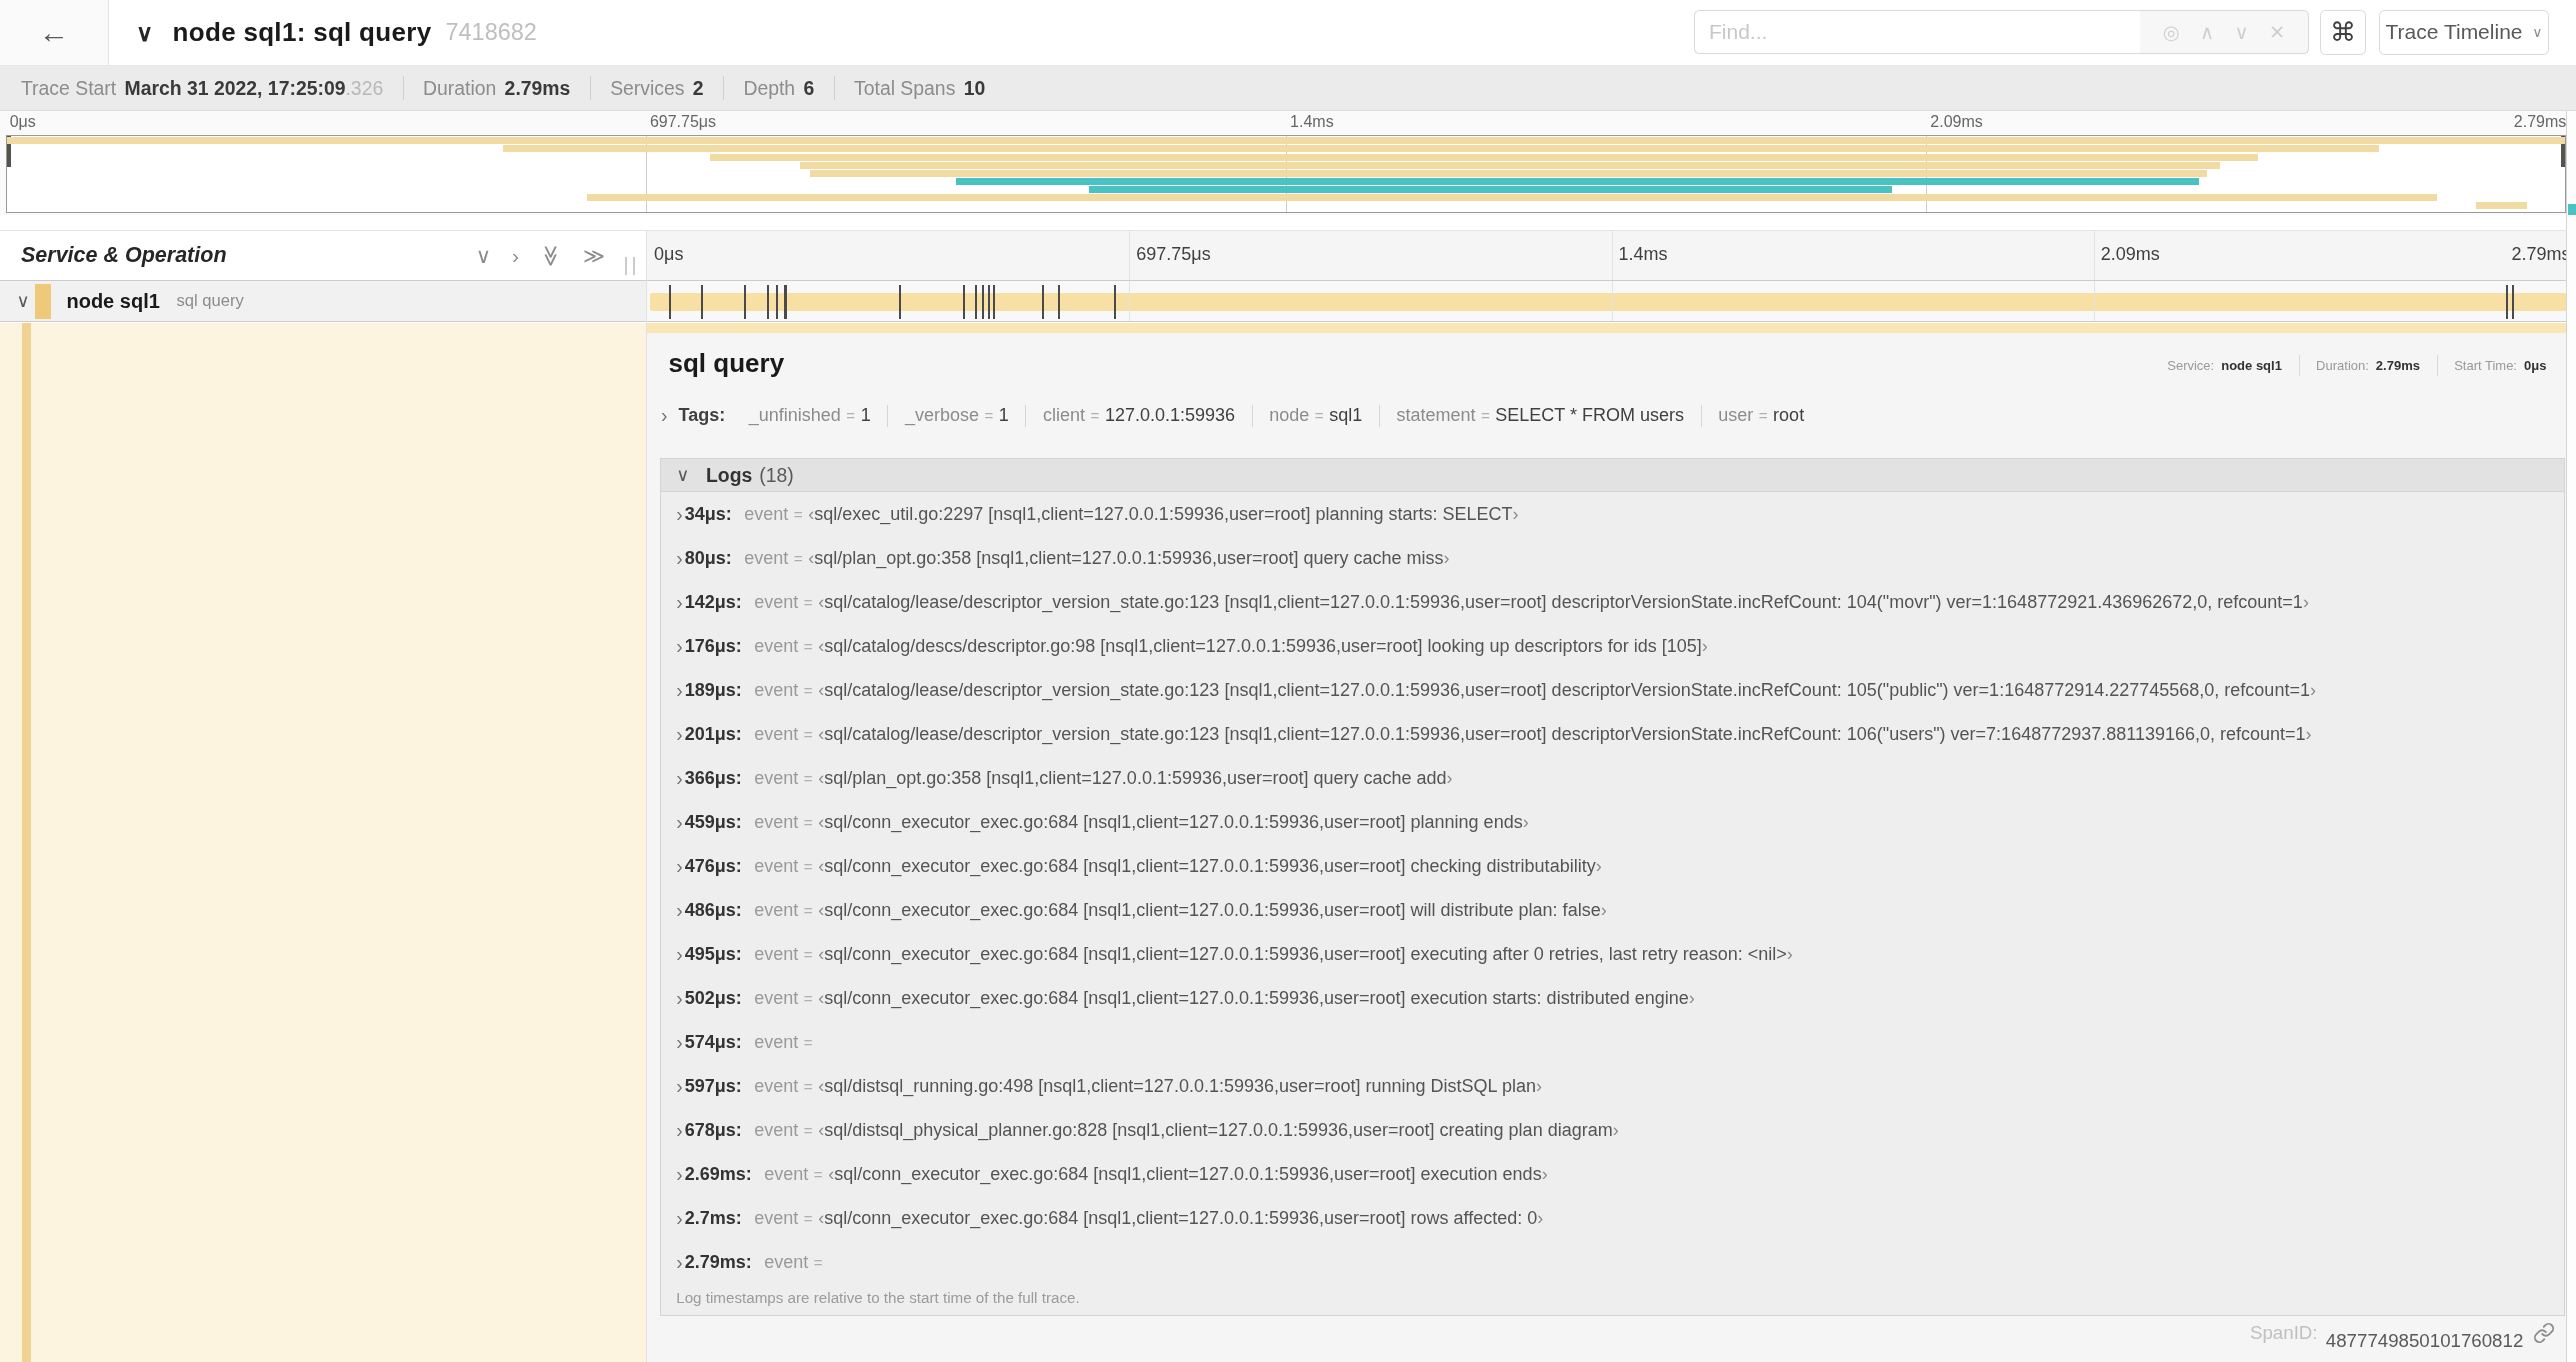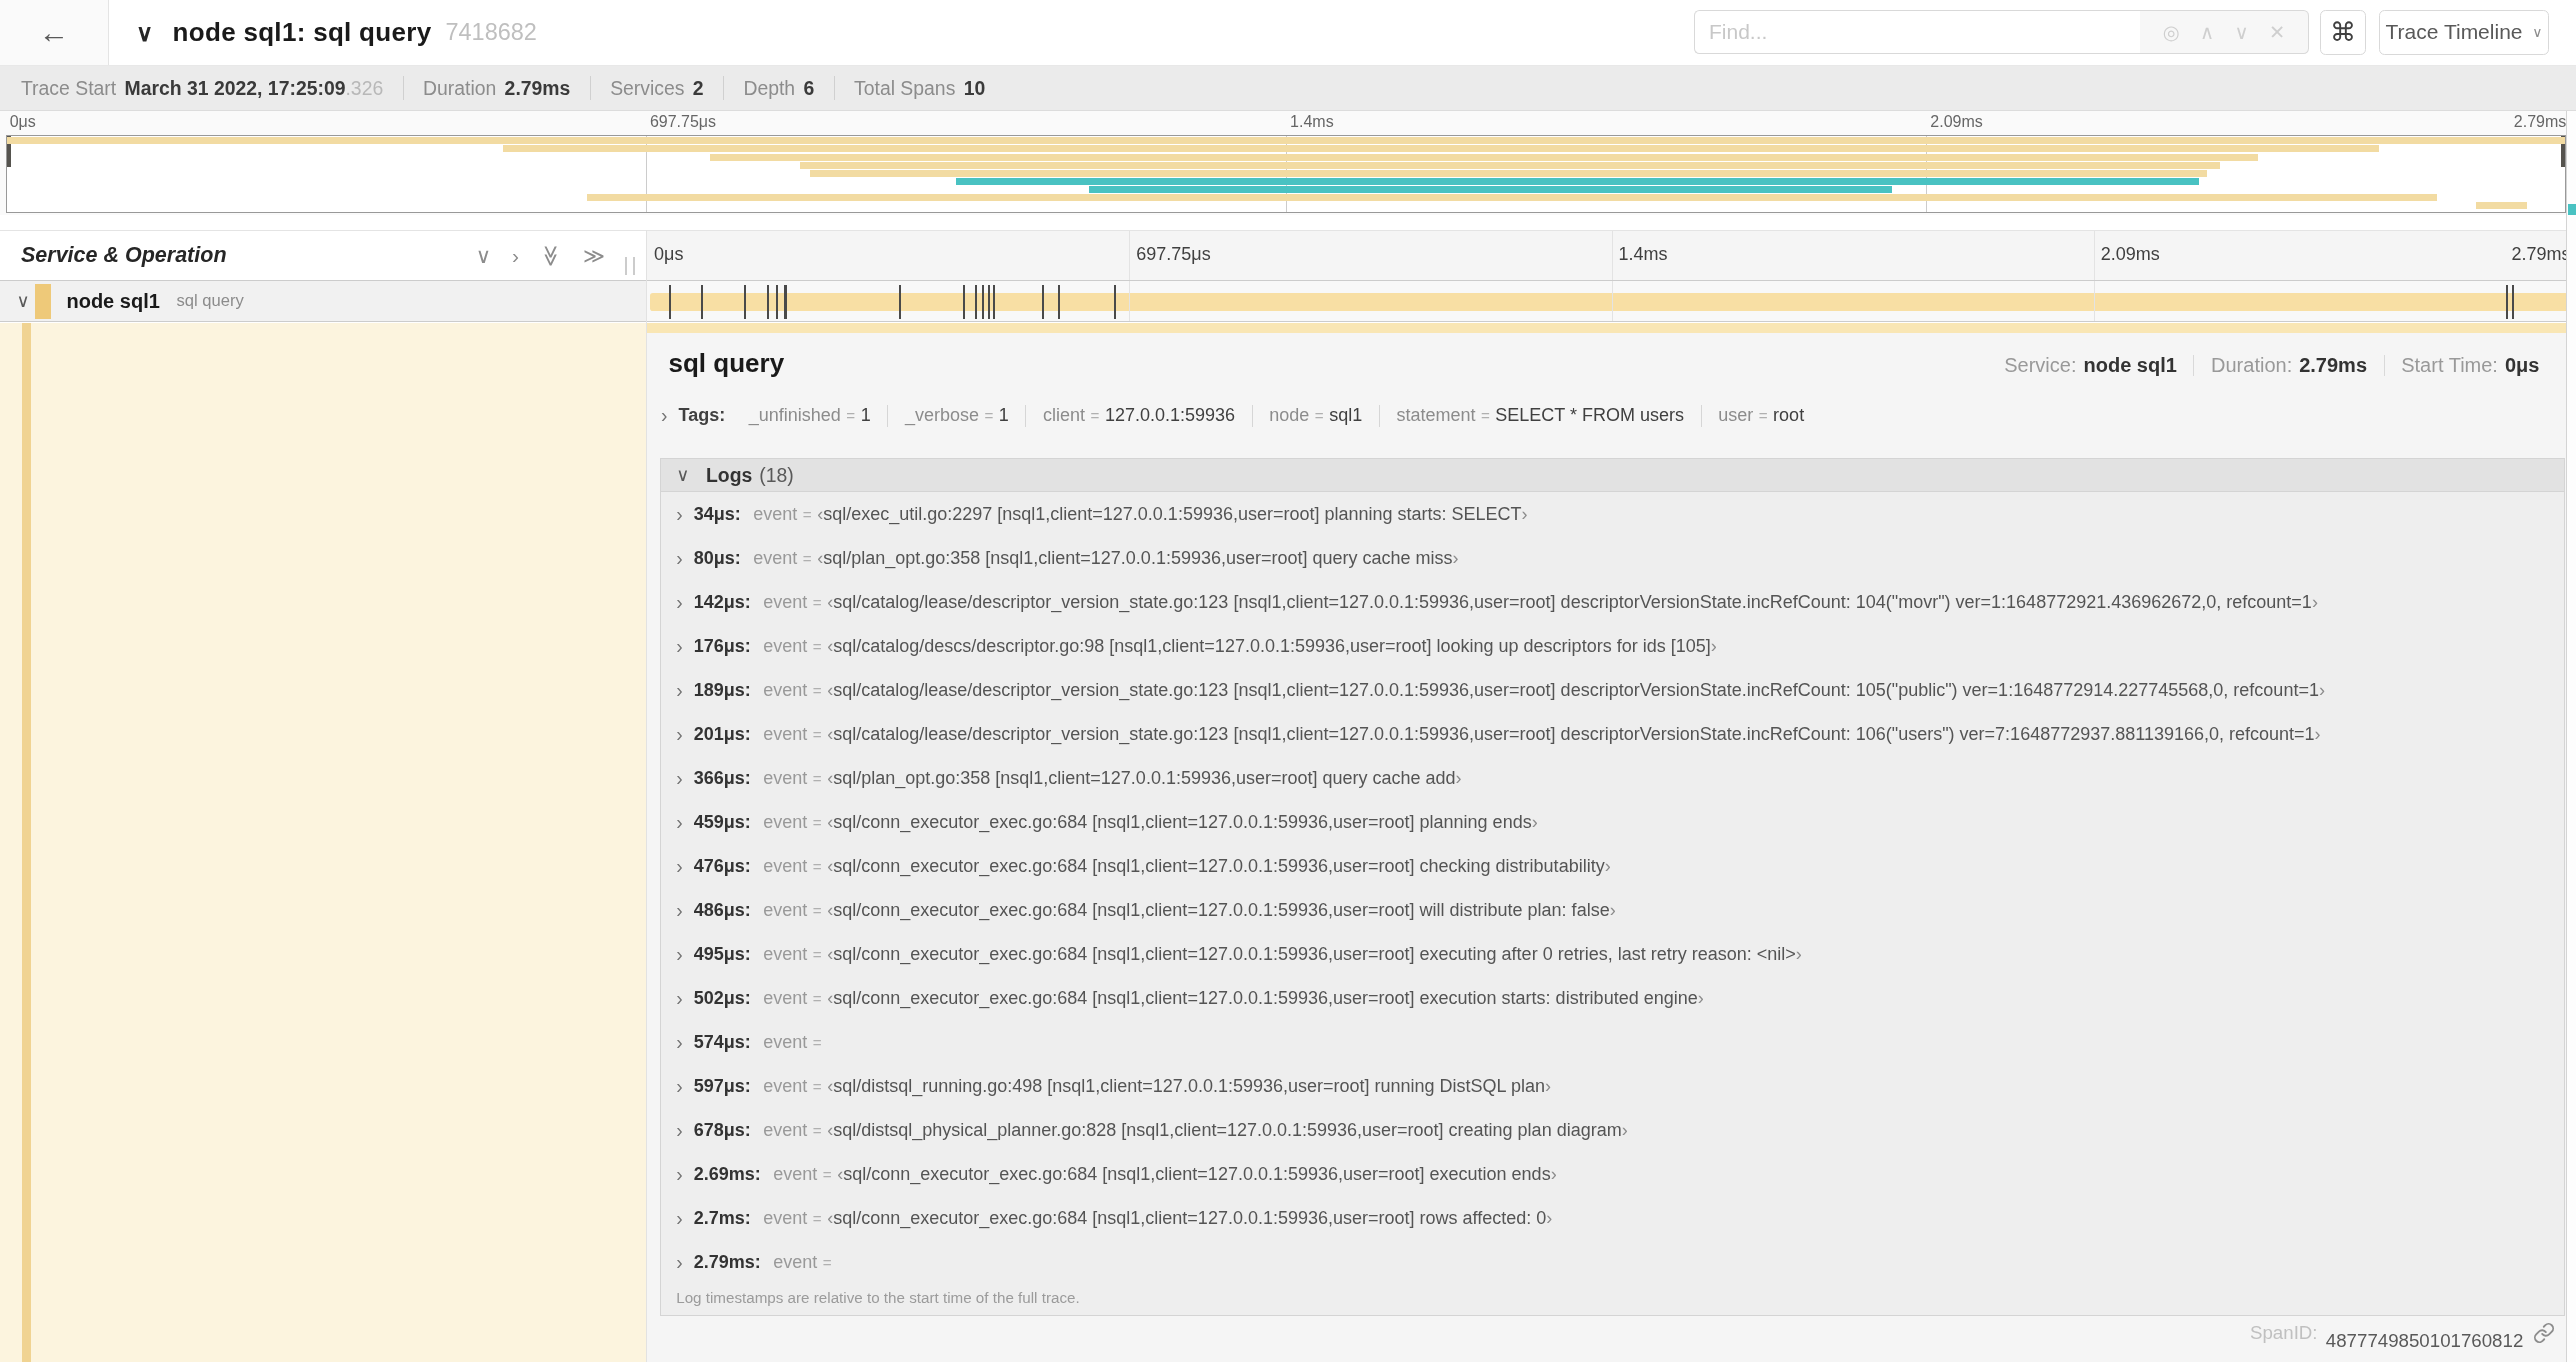--- a/index.html
+++ b/index.html
@@ -70,21 +70,21 @@
   .span-row-right { position:absolute; left:647px; top:0; right:0; height:100%; background:#f8f8f8; cursor:pointer; }
   .span-bar { position:absolute; left:2.8px; right:8.3px; top:11.8px; height:18px; background:#f8dfa4; border-radius:2.8px; }
   .log-marker { position:absolute; top:3.5px; height:34px; width:2.1px; background:#4a4a4a; }
 
   
   .detail-left { position:absolute; left:0; top:323px; bottom:0; width:647px; background:#fcf4de; }
   .detail-left-stripe { position:absolute; left:21.5px; top:0; bottom:0; width:9px; background:#f0d392; }
   .detail-topstrip { position:absolute; left:647px; top:323px; right:0; height:10.4px; background:#f9e6b4; }
   .detail-card { position:absolute; left:647px; top:333px; right:0; bottom:0; background:#f5f5f5; }
   .detail-title { position:absolute; left:21.5px; top:15.2px; font-size:26px; font-weight:bold; color:#1a1a1a; }
-  .detail-info { position:absolute; right:20px; top:22px; font-size:20px; display:flex; align-items:center;text-align:center; }
+  .detail-info { position:absolute; right:13px; top:22px; font-size:13px; display:flex; align-items:center;text-align:center; }
   .di-item { padding:0 16.6px; border-left:0.7px solid #d9d9d9; height:21px; display:flex; align-items:center; }
   .di-item:first-child { border-left:none; }
   .di-label { color:#999; margin-right:7px; }
   .di-value { color:#333; font-weight:bold; }
   .tags-row { position:absolute; left:14px; top:71px; display:flex; align-items:center; font-size:18px; }
   .tags-chevron { color:#737373; font-size:19.4px; margin-right:11px; cursor:pointer; }
   .tags-label { font-weight:bold; color:#404040; margin-right:7px; }
   .tag-item { display:flex; align-items:center; padding:0 16.6px; border-left:0.7px solid #d6d6d6; height:22px; }
   .tag-item:first-of-type { border-left:none; }
   .tag-key { color:#8c8c8c; }
@@ -92,21 +92,21 @@
   .tag-val { color:#404040; }
 
   
   .logs-box { position:absolute; left:13px; right:11px; top:125px; height:858px; border:0.7px solid #d4d4d4; background:#eeeeee; }
   .logs-header { height:33px; background:#e2e2e2; border-bottom:0.7px solid #d4d4d4; display:flex; align-items:center; cursor:pointer; }
   .logs-header-chevron { font-size:18px; color:#595959; margin-left:15.2px; }
   .logs-title { font-size:19.4px; font-weight:bold; color:#333; margin-left:16.6px; }
   .logs-count { font-size:19.4px; color:#595959; margin-left:7px; }
   .log-row { height:44px; display:flex; align-items:center; font-size:18px; white-space:nowrap; overflow:hidden; cursor:pointer; }
   .log-chevron { color:#737373; font-size:19.4px; margin-left:15.2px; }
-  .log-time { color:#333; font-weight:bold; margin-left:11px; }
+  .log-time { color:#333; font-weight:bold; margin-left:2px; }
   .log-event { color:#999; margin-left:12.5px; }
   .log-eq { color:#b0b0b0; font-size:15.2px; margin:0 5.5px; }
   .log-quote { color:#8c8c8c; }
   .log-val { color:#545454; }
   .logs-note { height:26px; display:flex; align-items:center; font-size:15.2px; color:#9b9b9b; padding-left:15.2px; }
 
   .spanid-row { position:absolute; right:21px; bottom:11px; display:flex; align-items:center; font-size:18.7px; }
   .spanid-label { color:#c0c0c0; margin-right:8.3px; }
   .spanid-value { color:#595959;margin-top:16px; }
   .link-icon { margin-left:9.7px; display:flex; align-items:center; cursor:pointer; }

